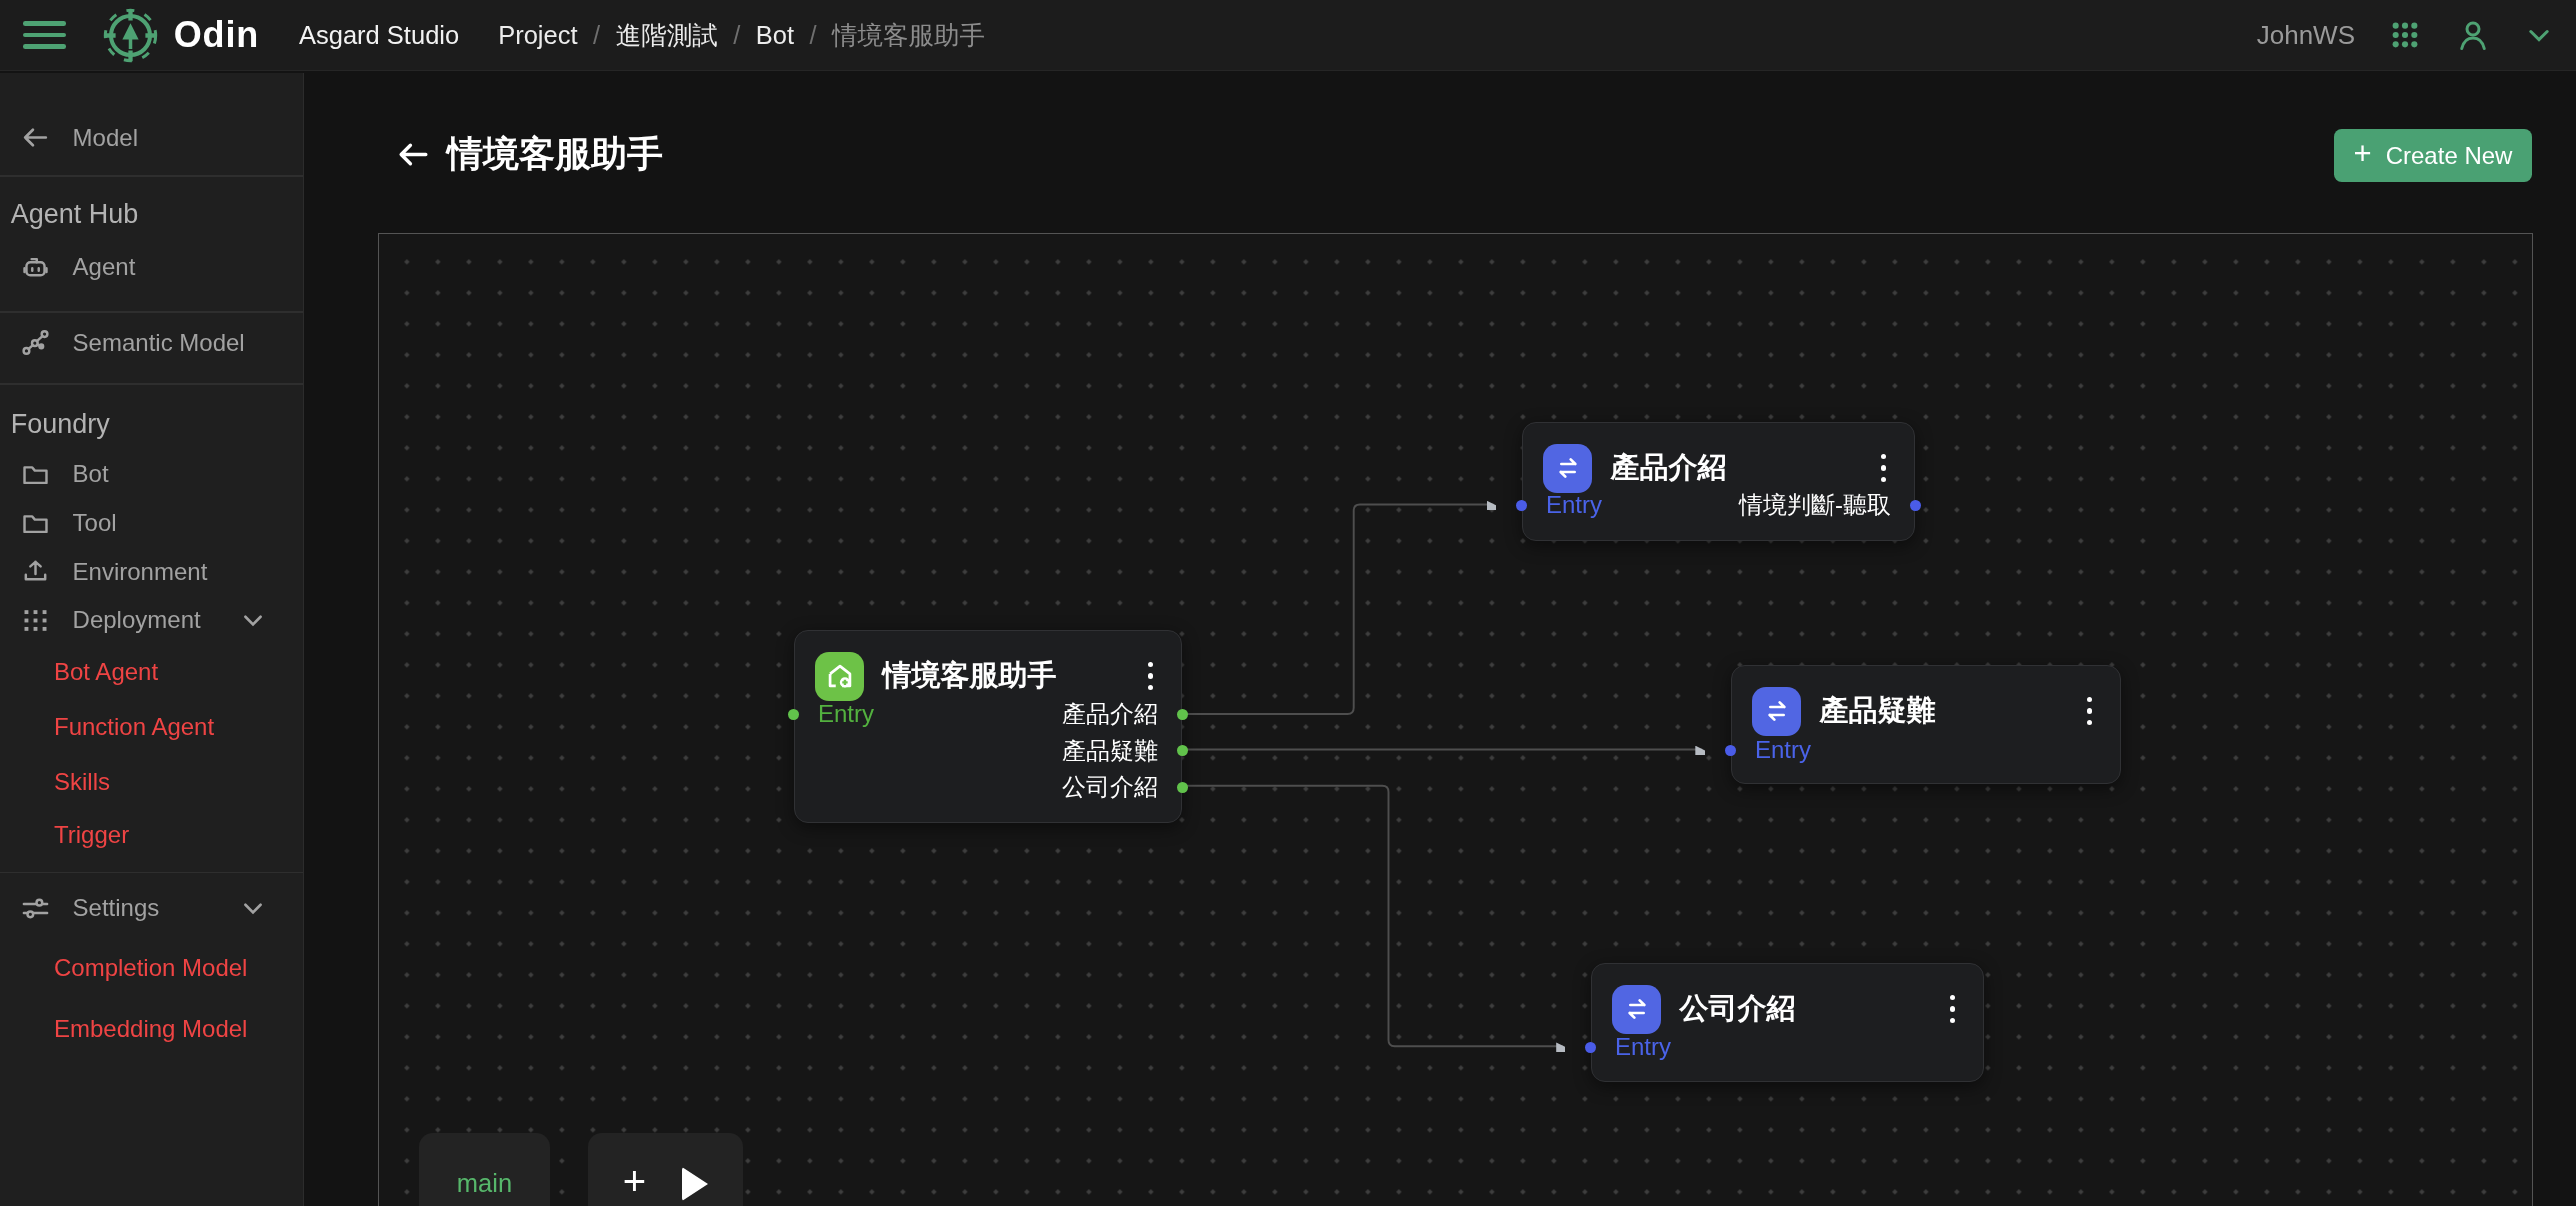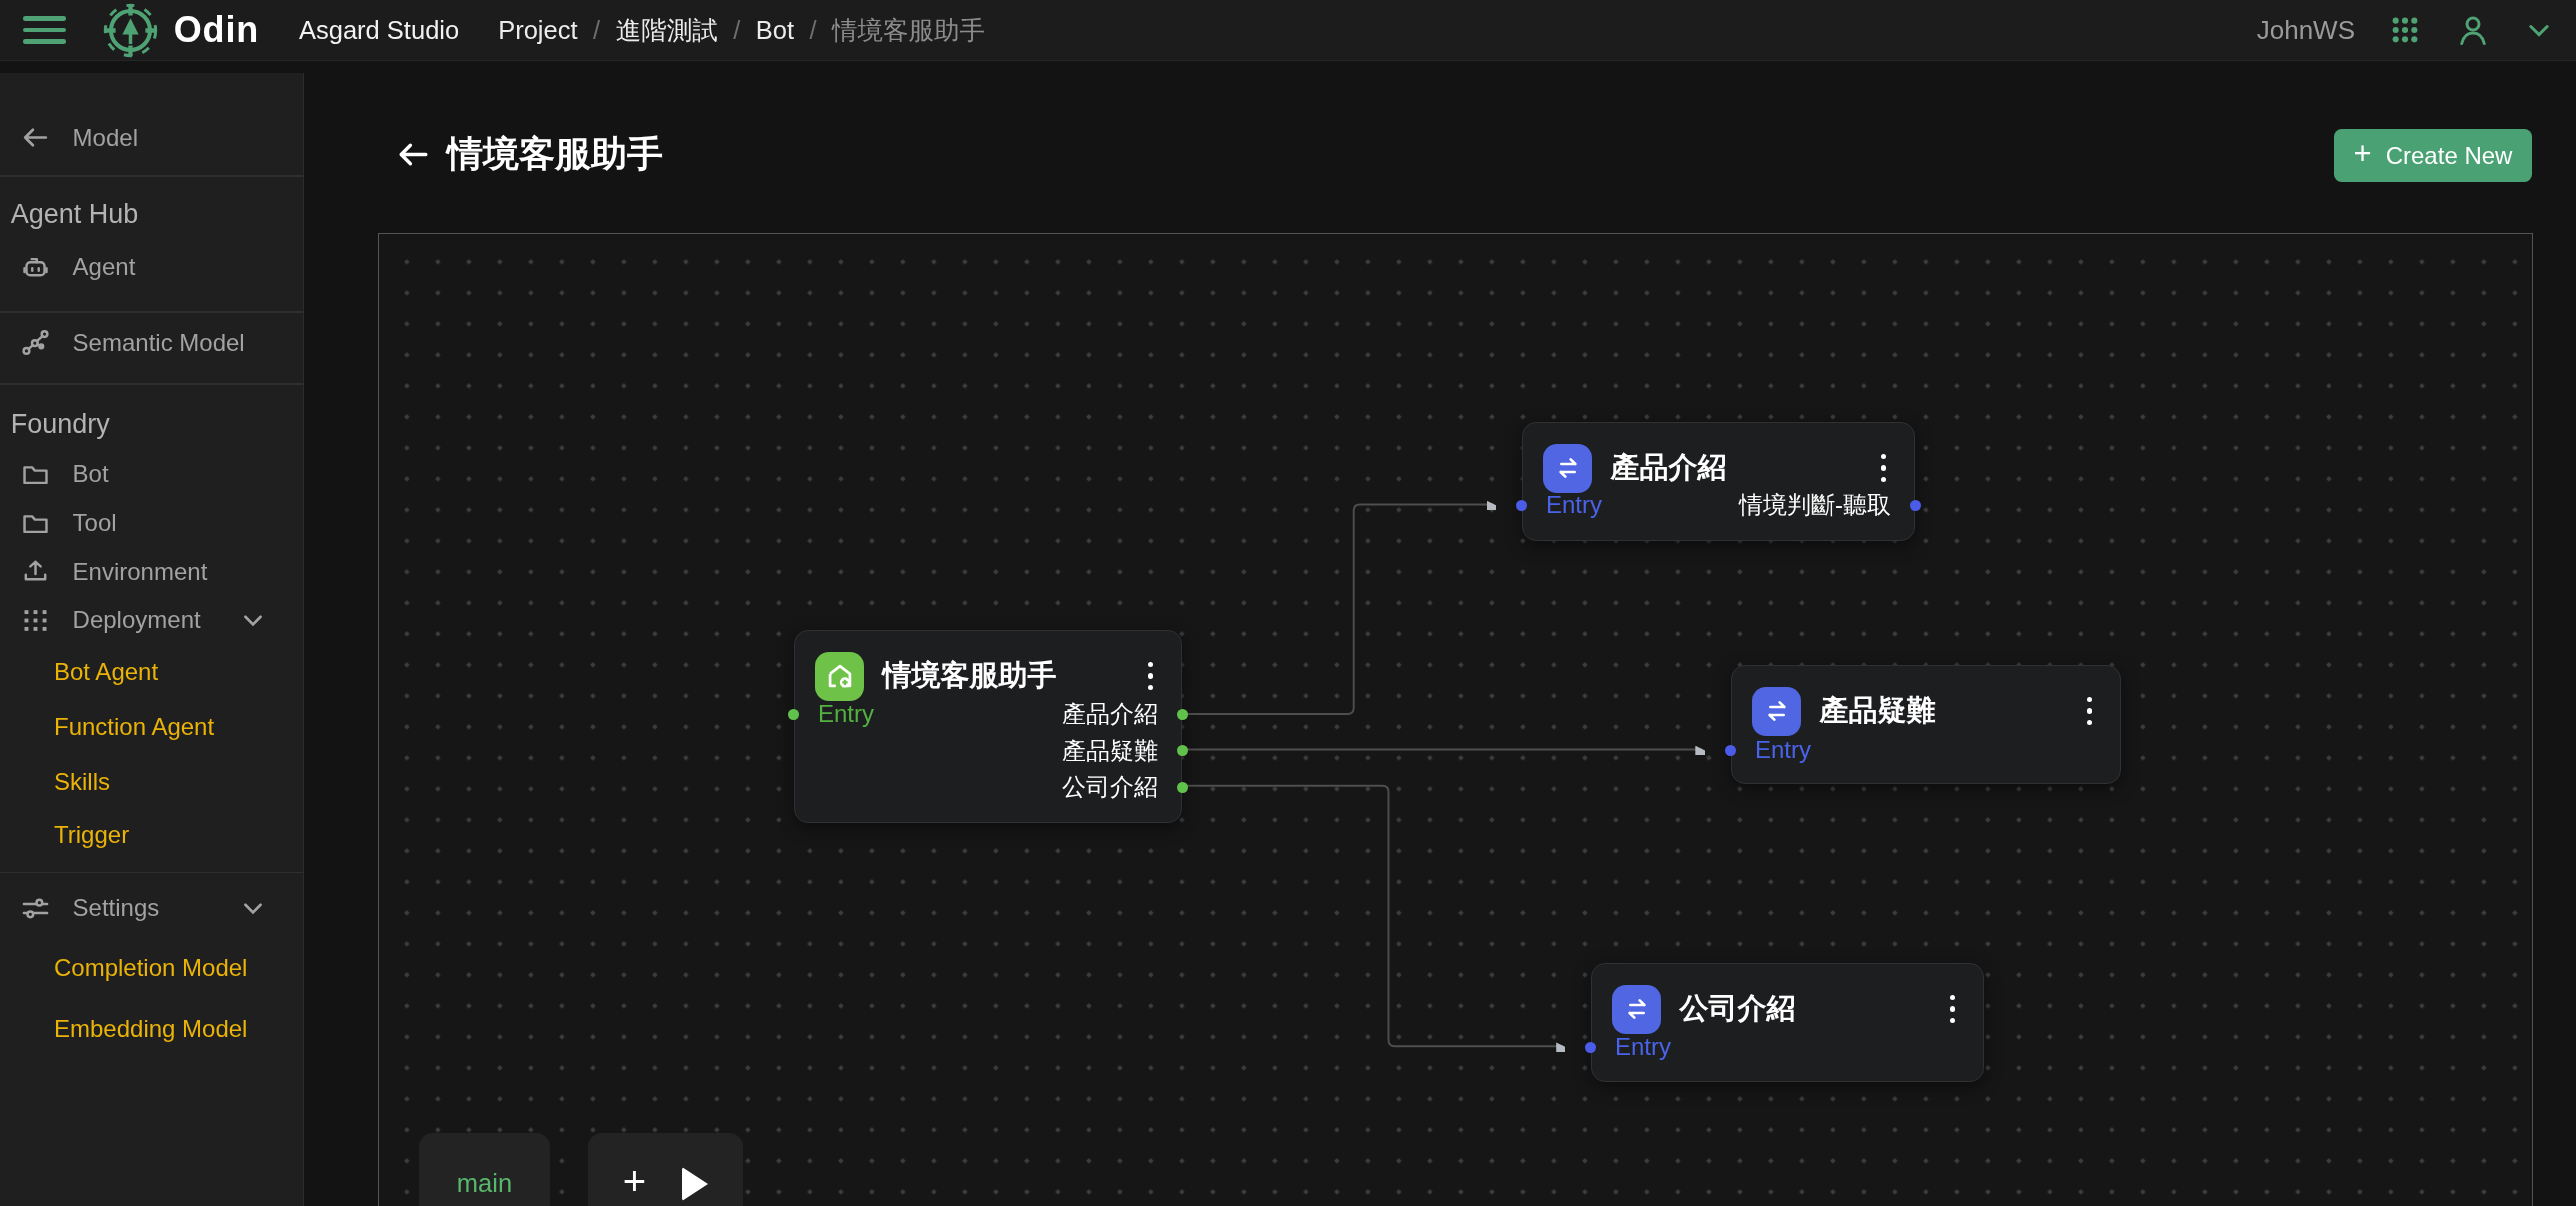--- a/index.html
+++ b/index.html
@@ -1,21 +1,21 @@
 <!DOCTYPE html>
 <html style="font-size:12.4px"><head>
 <meta charset="utf-8">
 <style>
   * { margin:0; padding:0; box-sizing:border-box; }
   html,body { width:2576px; height:1206px; overflow:hidden; background:#131313;
               font-family:"Liberation Sans", sans-serif; }
   #app { position:relative; width:2576px; height:1206px; background:#131313; }
 
   
-  .navbar { position:absolute; left:0; top:0; width:2576px; height:61px; background:#1c1c1c;
+  .navbar { position:absolute; left:0; top:0; width:2576px; height:71px; background:#1c1c1c;
             border-bottom:1.5px solid #262626; display:flex; align-items:center; padding:0 23px; z-index:30; }
   .hamburger { width:43px; display:flex; flex-direction:column; gap:7px; cursor:pointer; }
   .hamburger span { display:block; height:4.6px; border-radius:2.3px; background:#4ea273; }
   .logo { margin-left:32px; display:flex; align-items:center; }
   .appname { margin-left:10.8px; color:#fff; font-size:36px; font-weight:700; letter-spacing:0.8px; }
   .studio { margin-left:40px; color:#f2f2f2; font-size:25.5px; }
   .crumbs { margin-left:39px; display:flex; align-items:center; font-size:25.5px; }
   .crumb { color:#ececec; }
   .crumb.current { color:#8c8c8c; }
   .crumb-sep { color:#6e6e6e; margin:0 15.5px; }
@@ -25,21 +25,21 @@
   
   .sidebar { position:absolute; left:0; top:73px; width:304px; height:1133px; background:#1f1f1f;
              border-right:1.5px solid #2c2c2c; padding-top:43px; z-index:20; }
   .sdiv { height:1.5px; background:#2e2e2e; width:100%; }
   .sheader { height:51px; display:flex; align-items:center; padding-left:10.8px;
              color:#b3b3b3; font-size:27px; }
   .side-item { height:49px; display:flex; align-items:center; padding-left:18.6px;
                color:#a2a2a2; font-size:24px; cursor:pointer; }
   .side-item .sicon { width:34px; display:flex; justify-content:center; margin-right:20px; color:#a2a2a2; }
   .side-sub { height:49px; display:flex; align-items:center; padding-left:54px;
-              color:#eab308; font-size:24px; cursor:pointer; }
+              color:#ef4444; font-size:24px; cursor:pointer; }
   .chev { margin-left:auto; margin-right:37px; color:#a2a2a2; }
 
   
   .page-head { position:absolute; left:304px; top:73px; right:0; height:161px; }
   .back-btn { position:absolute; left:91px; top:63px; color:#fff; cursor:pointer; }
   .page-title { position:absolute; left:143px; top:57px; color:#fff; font-size:36px; font-weight:700; }
   .create-btn { position:absolute; right:44px; top:56px; width:198px; height:53px; background:#4aa173;
                 border-radius:7.7px; display:flex; align-items:center; justify-content:center; gap:14px;
                 color:#fff; font-size:24px; cursor:pointer; }
   .create-btn .plus { font-size:31px; font-weight:300; line-height:1; margin-top:-3.1px; }

